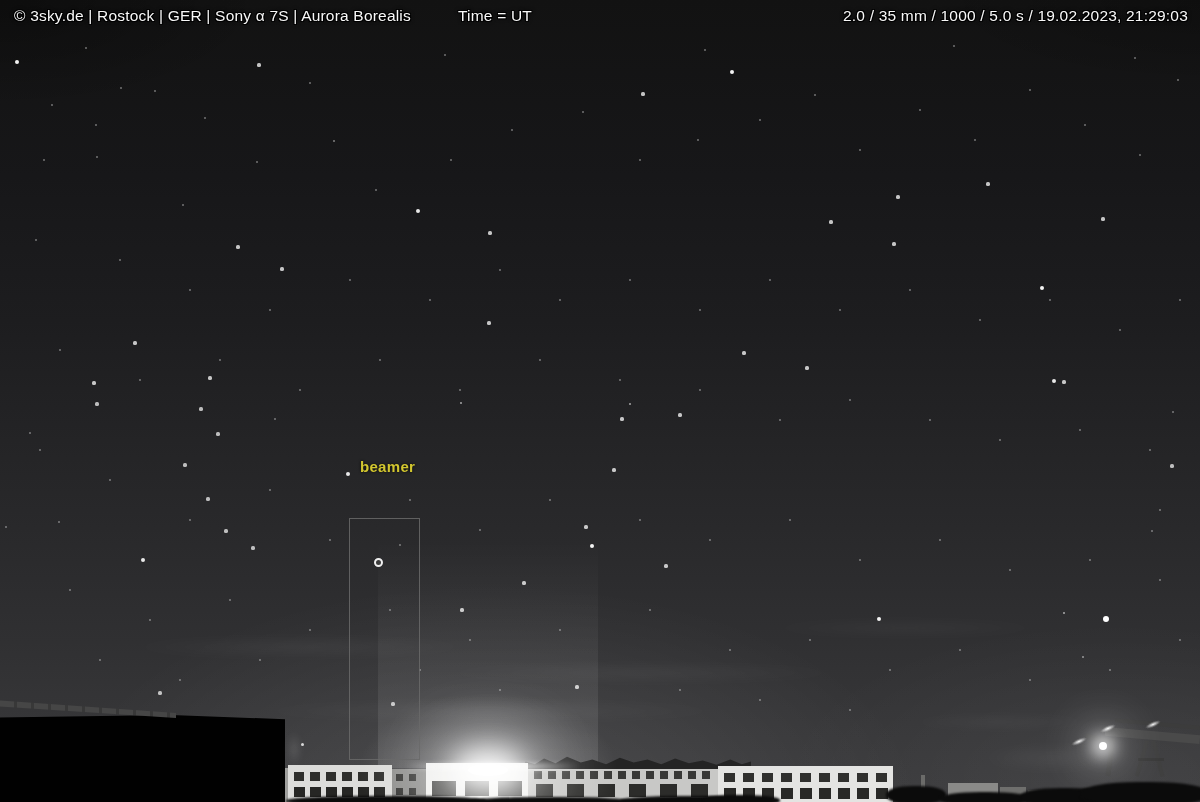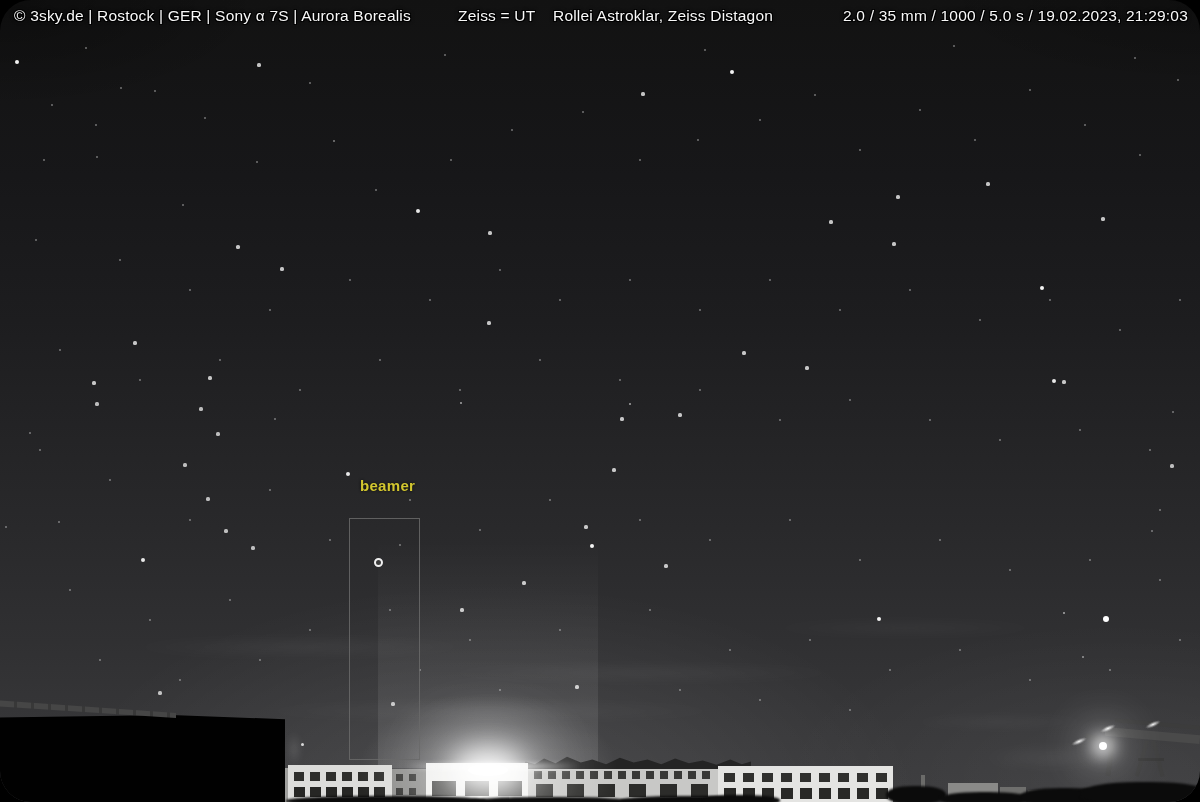--- a/index.html
+++ b/index.html
@@ -5,21 +5,20 @@
   html,body{margin:0;padding:0;background:#000;}
   .photo{
     position:relative;width:1200px;height:802px;overflow:hidden;
     font-family:"Liberation Sans",sans-serif;
     background:
       radial-gradient(30% 18% at 0% 0%, rgba(0,0,0,.30), transparent 75%),
       radial-gradient(30% 14% at 100% 0%, rgba(0,0,0,.22), transparent 75%),
       radial-gradient(55% 42% at 41% 100%, rgba(255,255,255,.10), transparent 65%),
       radial-gradient(40% 28% at 93% 97%, rgba(255,255,255,.05), transparent 70%),
       linear-gradient(180deg,#121212 0%,#171719 22%,#1d1d1f 40%,#242426 55%,#2a2a2c 68%,#303032 80%,#363638 90%,#3b3b3d 100%);
-    border-radius: 31px;
   }
   .abs{position:absolute;}
   .star{background:#fff;border-radius:50%;}
   .cloud{background:radial-gradient(closest-side,rgba(255,255,255,1),transparent 70%);filter:blur(5px);}
   .bush{background:#0b0b0b;border-radius:45%;filter:blur(1px);}
   .trees{clip-path:polygon(0 100%,2% 55%,6% 70%,10% 40%,15% 65%,20% 30%,26% 60%,31% 45%,37% 70%,43% 35%,49% 60%,55% 45%,61% 70%,67% 40%,73% 65%,79% 50%,85% 72%,91% 45%,96% 70%,100% 55%,100% 100%);}
   .roofblack{clip-path:polygon(0 4%,60% 1%,100% 6%,100% 100%,0 100%);}
   .roofedge{clip-path:polygon(0 8%,100% 74%,100% 100%,0 40%);
     background:repeating-linear-gradient(90deg,#464646 0 14px,#383838 14px 17px);}
   .smoke{background:radial-gradient(closest-side,rgba(255,255,255,.13),transparent);filter:blur(3px);}
@@ -42,24 +41,23 @@
     text-shadow:0 0 3px rgba(0,0,0,.8);
   }
   .beamer-box{position:absolute;z-index:9;border:1.5px solid #6a6a6a;opacity:.85;}
   .win{}
 </style>
 </head>
 <body>
 
 <div class="photo">
   <span class="overlay-text" style="left: 14px; color: rgb(248, 248, 248);">© 3sky.de | Rostock | GER | Sony α 7S | Aurora Borealis</span>
-  <span class="overlay-text" style="left: 458px; color: rgb(248, 248, 248);">Zeiss = UT</span>
-  <span class="overlay-text" style="left: 553px; color: rgb(248, 248, 248);">Rollei Astroklar, Zeiss Distagon</span>
+  <span class="overlay-text" style="left: 458px; color: rgb(248, 248, 248);">Time = UT</span>
   <span class="overlay-text" style="right: 12px; color: rgb(248, 248, 248);">2.0 / 35 mm / 1000 / 5.0 s / 19.02.2023, 21:29:03</span>
-  <span class="beamer-label" style="left: 360px; top: 477px; color: rgb(210, 198, 47);">beamer</span>
+  <span class="beamer-label" style="left: 360px; top: 458px; color: rgb(210, 198, 47);">beamer</span>
   <div class="beamer-box" style="left: 349px; top: 518px; width: 69px; height: 240px; border-color: rgb(106, 106, 106);"></div>
 <div class="abs cloud" style="left: 40px; top: 632px; width: 520px; height: 30px; opacity: 0.05;"></div>
     <div class="abs cloud" style="left: 330px; top: 660px; width: 620px; height: 26px; opacity: 0.05;"></div>
     <div class="abs cloud" style="left: 690px; top: 616px; width: 430px; height: 24px; opacity: 0.04;"></div>
     <div class="abs cloud" style="left: 130px; top: 696px; width: 720px; height: 30px; opacity: 0.05;"></div>
     <div class="abs cloud" style="left: 860px; top: 714px; width: 280px; height: 16px; opacity: 0.06;"></div>
     <div class="abs cloud" style="left: 950px; top: 738px; width: 200px; height: 40px; opacity: 0.05;"></div>
     <div class="abs star" style="left: 14.8px; top: 59.8px; width: 4.4px; height: 4.4px; opacity: 0.95;"></div>
     <div class="abs star" style="left: 729.8px; top: 69.8px; width: 4.4px; height: 4.4px; opacity: 0.95;"></div>
     <div class="abs star" style="left: 1039.8px; top: 285.8px; width: 4.4px; height: 4.4px; opacity: 0.95;"></div>

